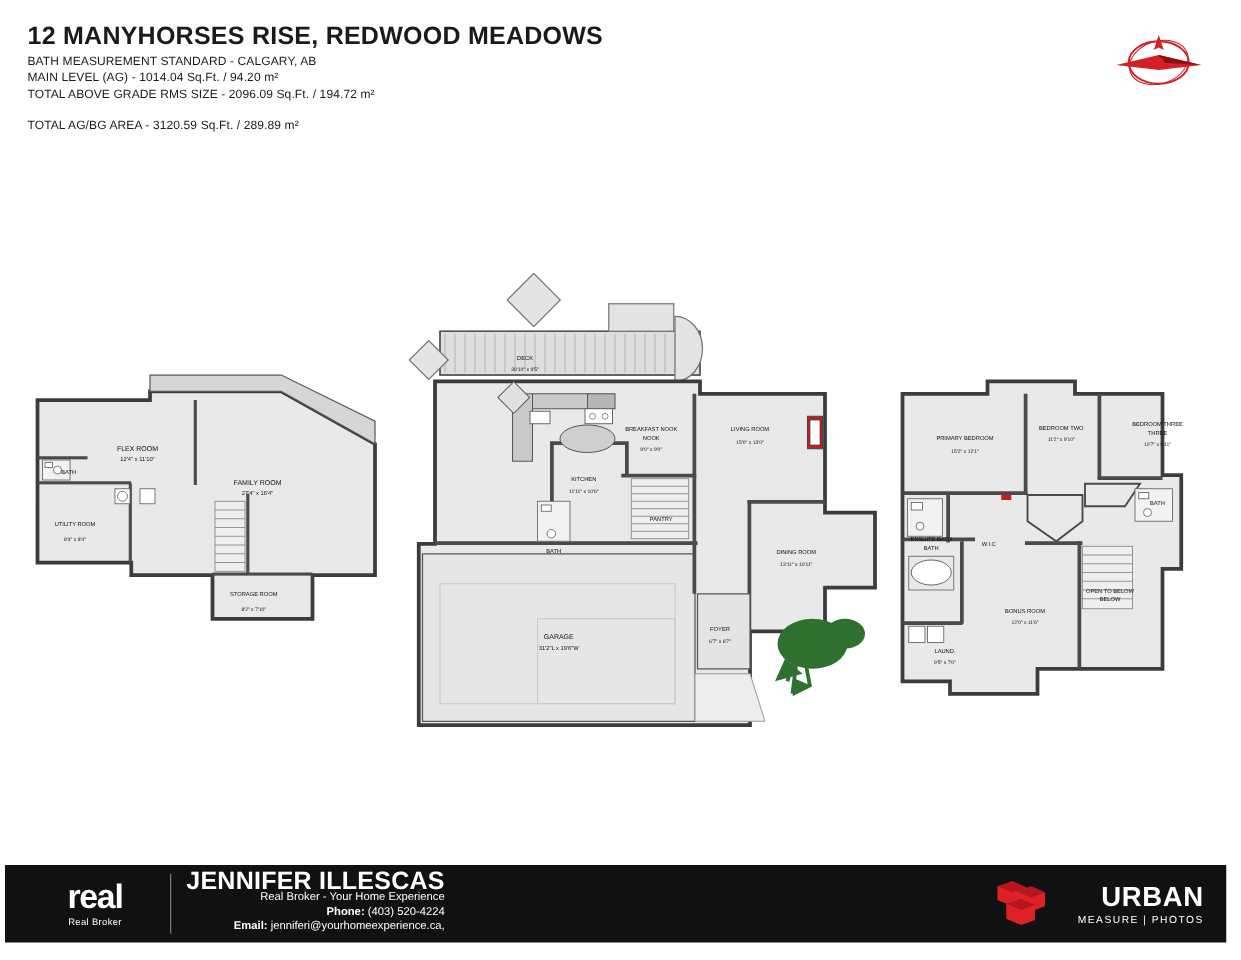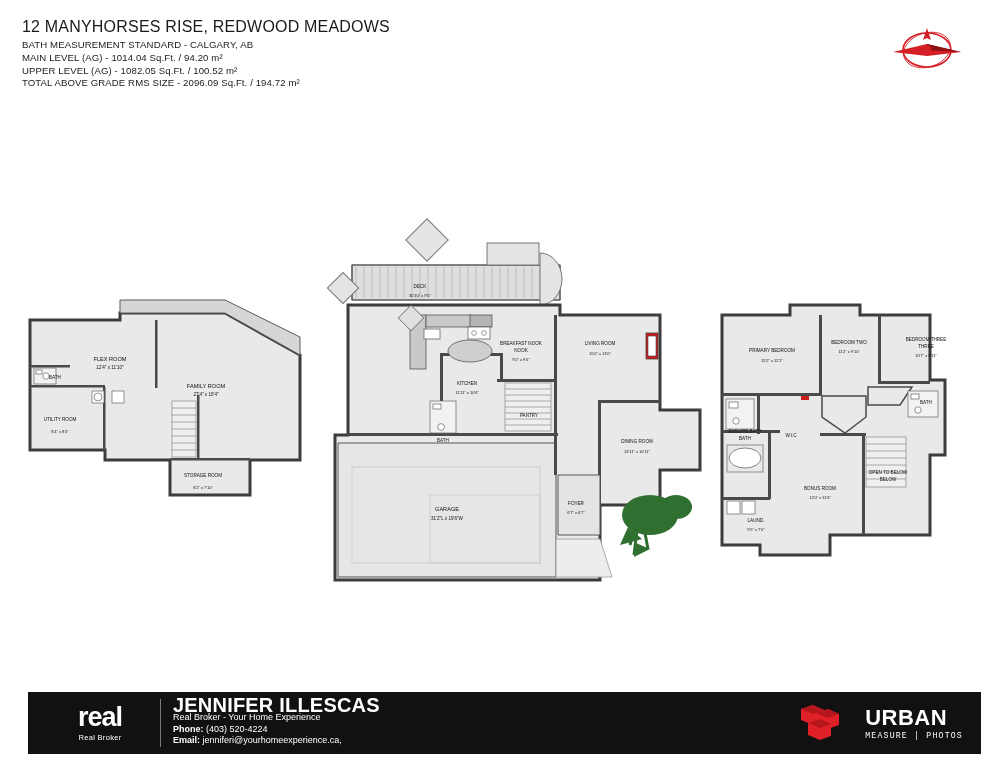--- a/index.html
+++ b/index.html
@@ -23,22 +23,22 @@
   }
 
   
   .header {
     position: absolute;
     left: 22px;
     top: 18px;
     width: 700px;
   }
   .title {
-    font-size: 16px;
-    font-weight: normal;
+    font-size: 20px;
+    font-weight: bold;
     letter-spacing: 0.2px;
     margin: 0 0 3px 0;
     white-space: nowrap;
   }
   .spec-line {
     font-size: 9.6px;
     line-height: 12.8px;
     letter-spacing: 0.1px;
   }
   .spec-block-2 {
@@ -60,27 +60,28 @@
     left: 0;
     top: 205px;
     width: 993px;
     height: 420px;
   }
   .plan svg { display: block; }
 
   
   .footer {
     position: absolute;
-    left: 28px;
+    left: 4px;
     right: 12px;
     bottom: 14px;
     height: 62px;
     background: #111111;
     display: flex;
     align-items: center;
+    text-align: right;
   }
   .footer-left {
     width: 120px;
     display: flex;
     flex-direction: column;
     align-items: center;
     justify-content: center;
     color: #fff;
     padding-left: 12px;
   }
@@ -134,37 +135,36 @@
   .urban-name {
     font-size: 22px;
     font-weight: bold;
     letter-spacing: 0.5px;
     line-height: 22px;
   }
   .urban-sub {
     font-size: 8.2px;
     letter-spacing: 1.2px;
     margin-top: 2px;
-    font-family: Liberation Mono, monospace;
   }
 
   
 </style>
 </head>
 <body>
 
 <div class="page">
 
   <div class="header">
     <div class="title">12 MANYHORSES RISE, REDWOOD MEADOWS</div>
     <div class="spec-line">BATH MEASUREMENT STANDARD - CALGARY, AB</div>
     <div class="spec-line">MAIN LEVEL (AG) - 1014.04 Sq.Ft. / 94.20 m²</div>
-    <div class="spec-line">UPPER LEVEL (AG) - 1082.05 Sq.Ft. / 100.52 m²</div>
     <div class="spec-line">TOTAL ABOVE GRADE RMS SIZE - 2096.09 Sq.Ft. / 194.72 m²</div>
     <div class="spec-block-2">
+      <div class="spec-line">TOTAL AG/BG AREA - 3120.59 Sq.Ft. / 289.89 m²</div>
     </div>
   </div>
 
   <div class="compass">
     <svg viewBox="0 0 72 56" width="72" height="56">
       <ellipse cx="36" cy="28" rx="24" ry="17" fill="none" stroke="#d41f26" stroke-width="1.6"></ellipse>
       <ellipse cx="36" cy="28" rx="24" ry="17" fill="none" stroke="#d41f26" stroke-width="0.8" transform="rotate(-18 36 28)"></ellipse>
       <path d="M2 30 L36 22 L70 30 L36 34 Z" fill="#d41f26"></path>
       <path d="M36 22 L70 30 L36 28 Z" fill="#8d0f14"></path>
       <circle cx="36" cy="28" r="4.5" fill="#d41f26"></circle>

